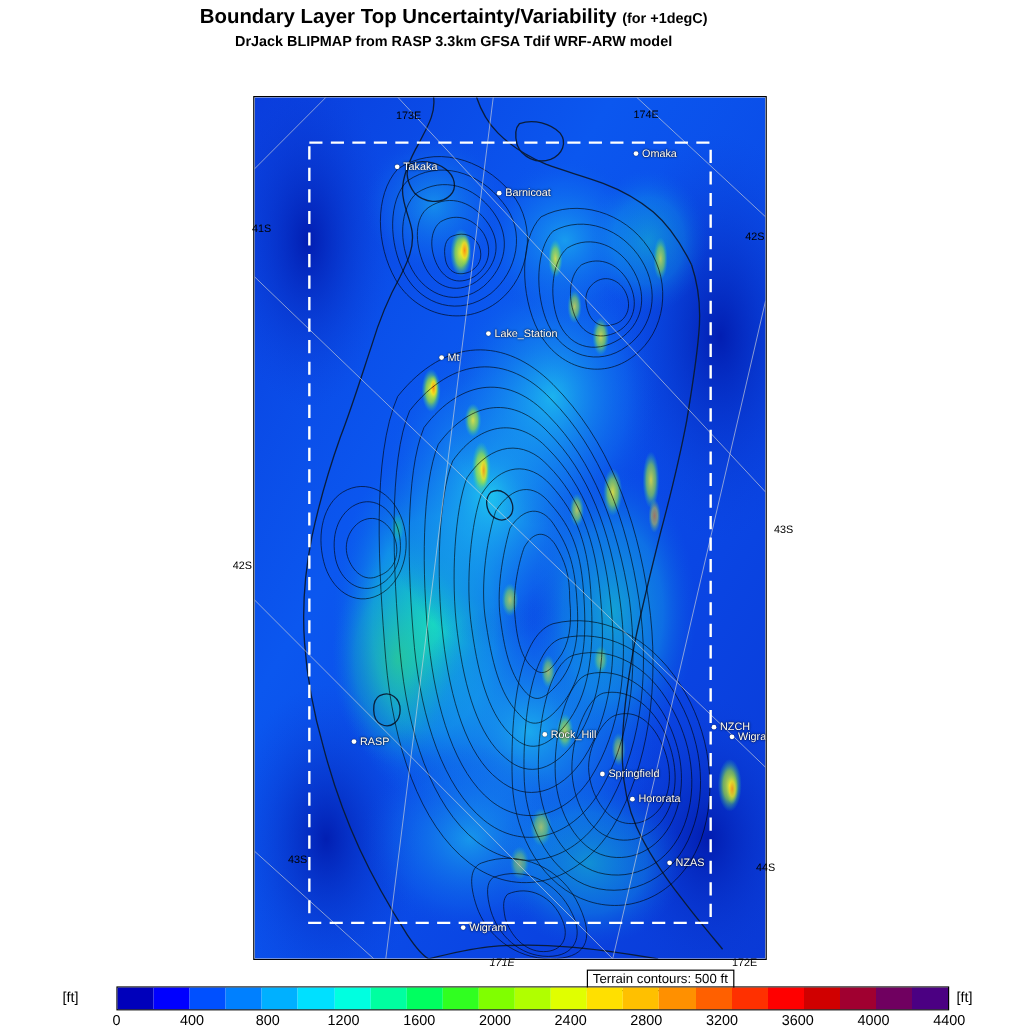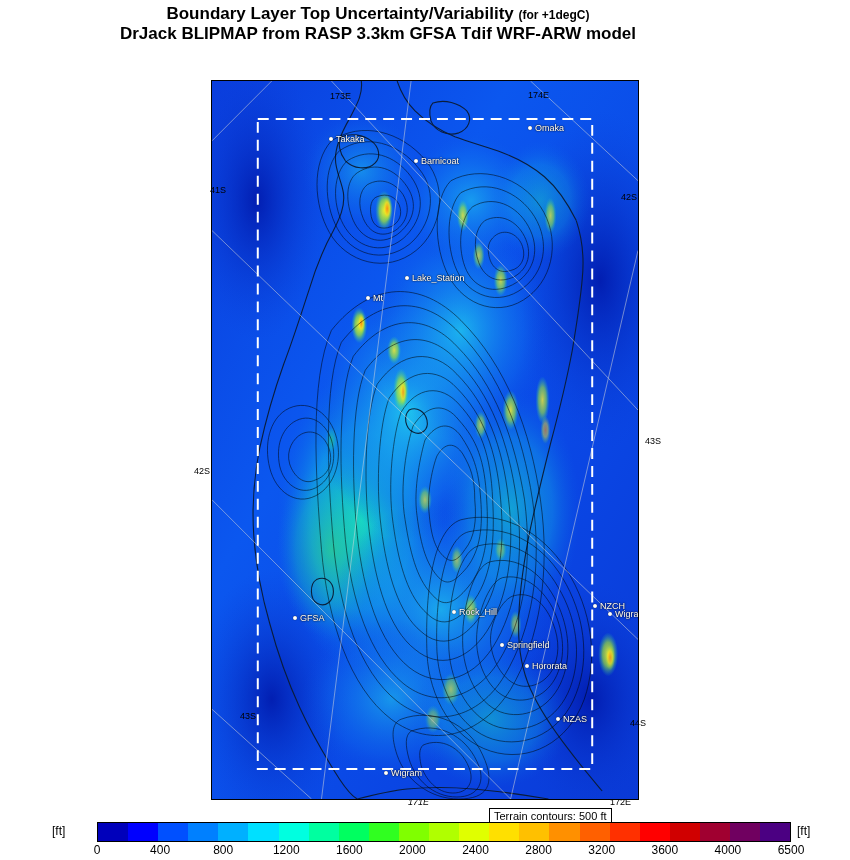--- a/index.html
+++ b/index.html
@@ -49,21 +49,21 @@
   }
   .title-sub .small {
     font-size: 11px;
     font-weight: bold;
   }
   .title-sub .small2 {
     font-size: 10px;
     font-weight: bold;
   }
   .title-model {
-    font-size: 17px;
+    font-size: 12px;
     font-weight: bold;
     color: #000;
     line-height: 14px;
     margin-top: 2px;
   }
 
   
   .map-frame {
     position: absolute;
     left: 211px;
@@ -350,21 +350,21 @@
         <rect x="46" y="38" width="336" height="652" fill="none" stroke="#ffffff" stroke-width="2" stroke-dasharray="11,7"></rect>
       </svg>
     </div>
 
     <div id="city-layer">
         <div class="city" style="left: 117px; top: 52px;"><span class="dot"></span><span class="nm">Takaka</span></div>
         <div class="city" style="left: 316px; top: 41px;"><span class="dot"></span><span class="nm">Omaka</span></div>
         <div class="city" style="left: 202px; top: 74px;"><span class="dot"></span><span class="nm">Barnicoat</span></div>
         <div class="city" style="left: 193px; top: 191px;"><span class="dot"></span><span class="nm">Lake_Station</span></div>
         <div class="city" style="left: 154px; top: 211px;"><span class="dot"></span><span class="nm">Mt</span></div>
-        <div class="city" style="left: 81px; top: 531px;"><span class="dot"></span><span class="nm">GFSA</span></div>
+        <div class="city" style="left: 81px; top: 531px;"><span class="dot"></span><span class="nm">RASP</span></div>
         <div class="city" style="left: 240px; top: 525px;"><span class="dot"></span><span class="nm">Rock_Hill</span></div>
         <div class="city" style="left: 381px; top: 519px;"><span class="dot"></span><span class="nm">NZCH</span></div>
         <div class="city" style="left: 396px; top: 527px;"><span class="dot"></span><span class="nm">Wigram</span></div>
         <div class="city" style="left: 288px; top: 558px;"><span class="dot"></span><span class="nm">Springfield</span></div>
         <div class="city" style="left: 313px; top: 579px;"><span class="dot"></span><span class="nm">Hororata</span></div>
         <div class="city" style="left: 344px; top: 632px; text-align: right;"><span class="dot"></span><span class="nm">NZAS</span></div>
         <div class="city" style="left: 172px; top: 686px;"><span class="dot"></span><span class="nm">Wigram</span></div>
       </div>
   </div>
 
@@ -416,17 +416,17 @@
         <span style="left: 63.0909px;">400</span>
         <span style="left: 126.182px;">800</span>
         <span style="left: 189.273px;">1200</span>
         <span style="left: 252.364px;">1600</span>
         <span style="left: 315.455px;">2000</span>
         <span style="left: 378.545px;">2400</span>
         <span style="left: 441.636px;">2800</span>
         <span style="left: 504.727px;">3200</span>
         <span style="left: 567.818px;">3600</span>
         <span style="left: 630.909px;">4000</span>
-        <span style="left: 694px;">6500</span>
+        <span style="left: 694px;">4400</span>
       </div>
   </div>
 
 </div>
 
 </body></html>

